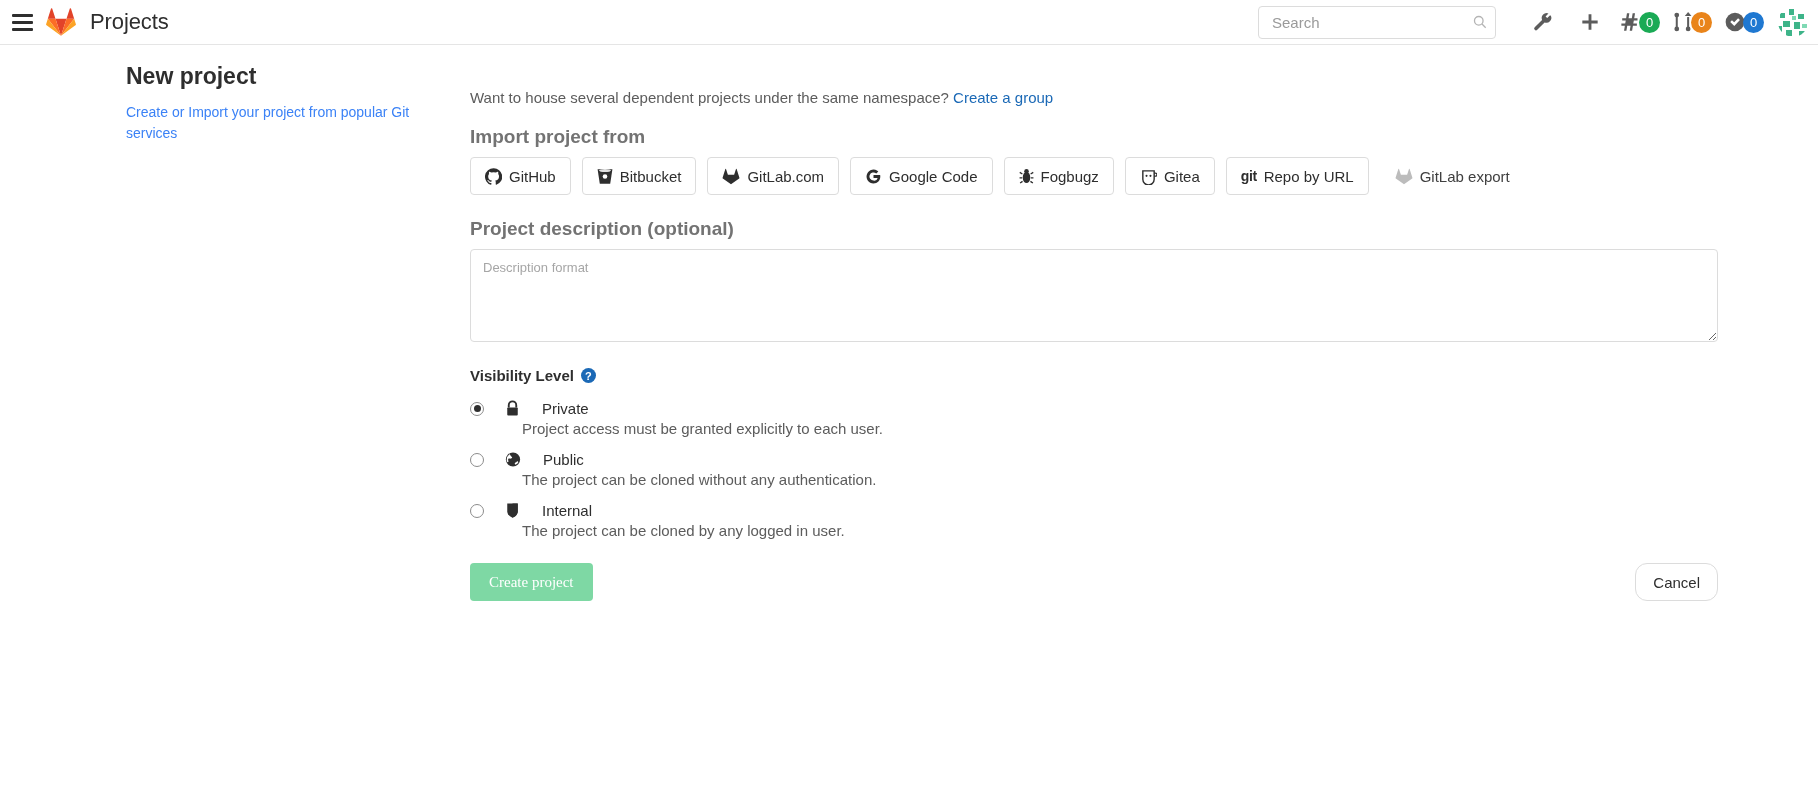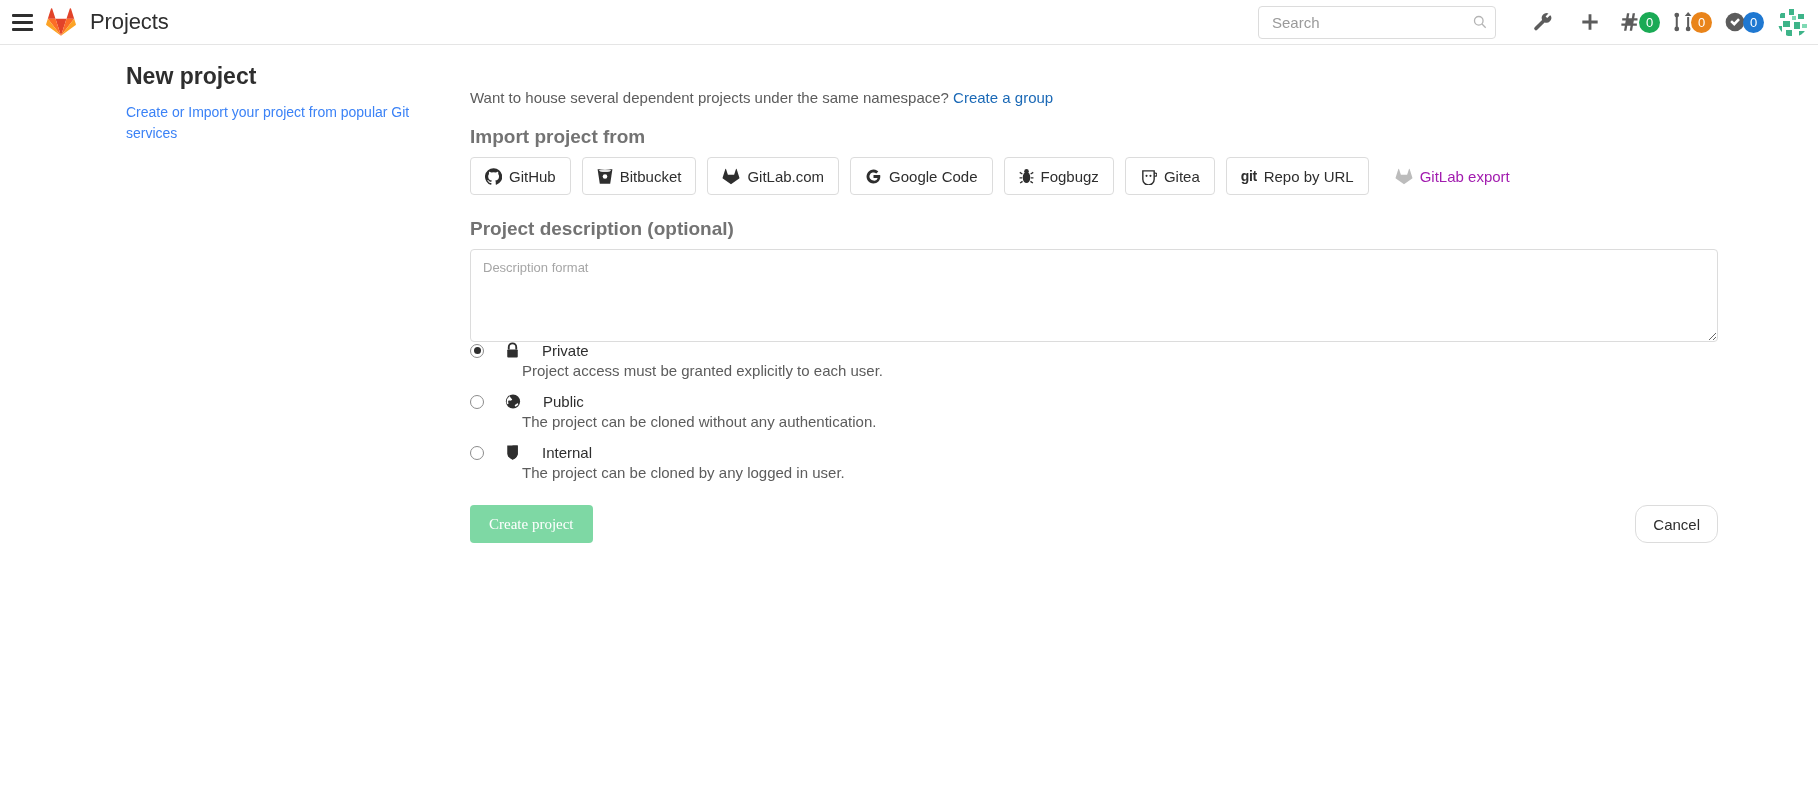--- a/index.html
+++ b/index.html
@@ -159,21 +159,21 @@
   .import-btn {
     height: 38px;
     border: 1px solid #dcdcdc; border-radius: 4px;
     background: #fff;
     display: flex; align-items: center; gap: 7px;
     padding: 0 14px;
     font-size: 15px; color: #2e2e2e;
     cursor: pointer; white-space: nowrap;
   }
   .import-btn.disabled {
-    border-color: transparent; color: #a21caf;
+    border-color: transparent; color: #404040;
     cursor: default; background: #fff;
   }
   .import-btn .glyph { display: flex; align-items: center; }
   .git-word { font-weight: bold; font-size: 14px; letter-spacing: -0.4px; }
 
   .desc-label { margin-top: 23px; }
   textarea.desc {
     width: 100%; height: 93px;
     border: 1px solid #dcdcdc; border-radius: 4px;
     padding: 10px 12px;
@@ -409,20 +409,24 @@
             </svg>
         </span>
         <span>GitLab export</span>
       </div>
 
     </div>
 
     <div class="section-label desc-label">Project description (optional)</div>
     <textarea class="desc" placeholder="Description format" style=""></textarea>
 
+    <div class="vis-head">
+      <span>Visibility Level</span>
+      <span class="help-icon">?</span>
+    </div>
 
     <div class="vis-option">
       <div class="vis-top">
         <span class="radio checked"></span>
         <span class="vis-icon">
           <svg width="15" height="17" viewBox="0 0 16 18">
             <path d="M4 8V5.4a4 4 0 0 1 8 0V8" fill="none" stroke="#2e2e2e" stroke-width="2"></path>
             <rect x="2.4" y="7.8" width="11.2" height="8.6" rx="1" fill="#2e2e2e"></rect>
           </svg>
         </span>

